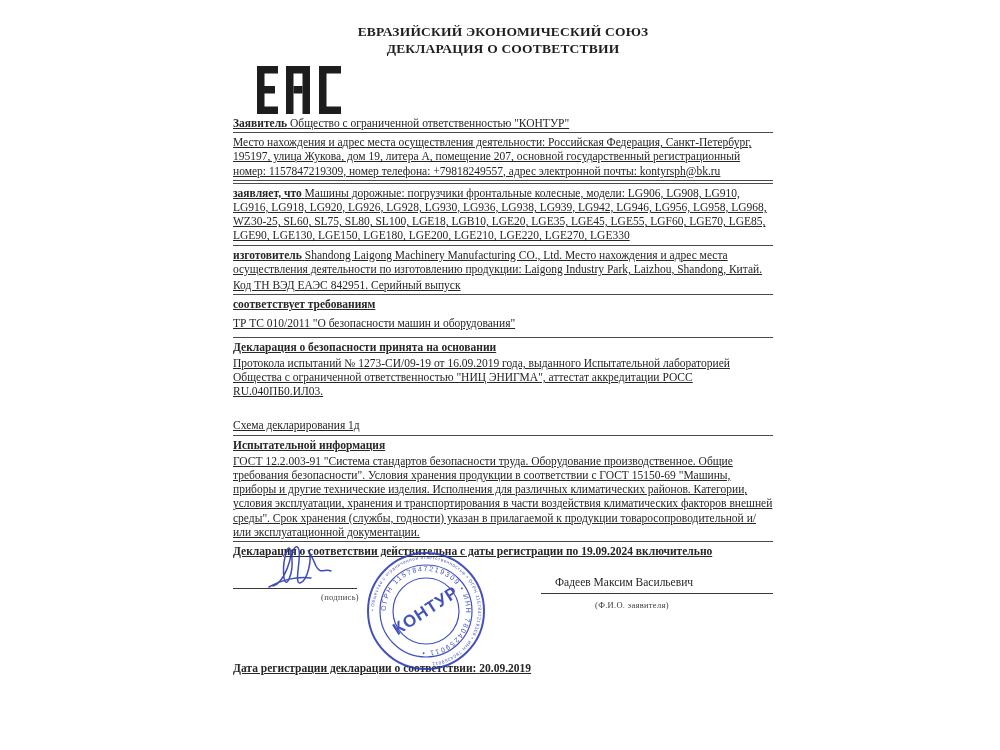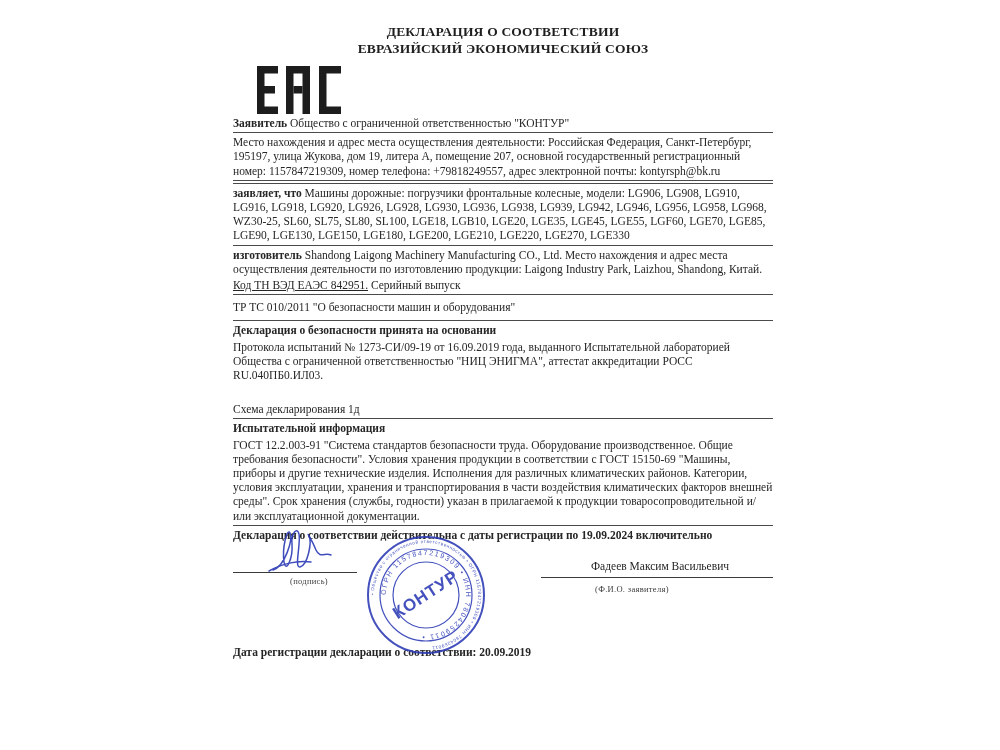--- a/index.html
+++ b/index.html
@@ -4,45 +4,45 @@
 <style>
   html,body{margin:0;padding:0;}
   body{
     width:1000px;height:750px;background:#ffffff;position:relative;
     font-family:"Liberation Serif", serif;color:#262626;
     -webkit-font-smoothing:antialiased;
   }
   .doc{position:absolute;left:233px;top:24px;width:540px;font-size:11.5px;line-height:14.2px;}
   .title{text-align:center;font-weight:bold;font-size:13.5px;line-height:16.5px;letter-spacing:.2px;color:#1f1f1f;}
   .eac{margin:9px 0 2px 24px;height:48px;}
-  p{margin:2px 0;}
+  p{margin:2px 0;text-decoration:underline;}
   .hr{border-top:1.3px solid #4a4a4a;margin:2px 0 2px;height:0;}
   .b{font-weight:bold;}
   .u{text-decoration:underline;text-align:right;}
   .caption{font-size:8.5px;color:#3b3b3b;letter-spacing:.3px;}
   .sig-block{position:relative;height:74px;margin-top:4px;}
   .sig-line{position:absolute;border-top:1px solid #3a3a3a;height:0;}
   .sig-svg{position:absolute;left:34px;top:-22px;z-index:3;}
   .stamp{position:absolute;left:130px;top:-14px;z-index:4;opacity:.88;pointer-events:none;}
-  .fio{position:absolute;left:322px;top:13px;margin-left:36px;}
+  .fio{position:absolute;left:322px;top:13px;}
   .fio-caption{position:absolute;left:362px;top:36px;}
-  .sign-caption{position:absolute;left:57px;top:28px;font-family:Liberation Serif, serif;}
+  .sign-caption{position:absolute;left:88px;top:28px;font-family:Liberation Serif, serif;}
   .regline{margin-top:12px;font-weight:bold;}
   .dateline{margin-top:25px;font-weight:bold;}
   .trts{margin-top:5px;margin-bottom:6px;}
   .scheme{margin-top:20px;}
 </style>
 </head>
 <body>
 
 <div class="doc">
 
   <div class="title">
+    <div>ЕВРАЗИЙСКИЙ ЭКОНОМИЧЕСКИЙ СОЮЗ</div>
     <div>ДЕКЛАРАЦИЯ О СООТВЕТСТВИИ</div>
-    <div>ЕВРАЗИЙСКИЙ ЭКОНОМИЧЕСКИЙ СОЮЗ</div>
   </div>
 
   <div class="eac">
     <svg width="86" height="48" viewBox="0 0 86 48">
       <g fill="#1d1d1d">
         <rect x="0" y="0" width="7.5" height="48"></rect>
         <rect x="0" y="0" width="21" height="7.5"></rect>
         <rect x="0" y="20" width="18" height="7.5"></rect>
         <rect x="0" y="40.5" width="21" height="7.5"></rect>
         <rect x="29" y="0" width="7.5" height="48"></rect>
@@ -65,20 +65,21 @@
   <div class="hr"></div>
 
   <p><span class="b">заявляет, что</span> <span>Машины дорожные: погрузчики фронтальные колесные,  модели: LG906, LG908, LG910, LG916, LG918, LG920, LG926, LG928, LG930, LG936, LG938, LG939, LG942, LG946, LG956, LG958, LG968, WZ30-25, SL60, SL75, SL80, SL100, LGE18, LGB10, LGE20, LGE35, LGE45, LGE55, LGF60, LGE70, LGE85, LGE90, LGE130, LGE150, LGE180, LGE200, LGE210, LGE220, LGE270, LGE330</span></p>
   <div class="hr"></div>
 
   <p><span class="b">изготовитель</span> <span>Shandong Laigong Machinery Manufacturing CO., Ltd. Место нахождения и адрес места осуществления деятельности по изготовлению продукции: Laigong Industry Park, Laizhou, Shandong, Китай.</span></p>
 
   <p><span class="u">Код ТН ВЭД ЕАЭС 842951.</span><span> Серийный выпуск</span></p>
   <div class="hr"></div>
 
+  <p class="b">соответствует требованиям</p>
   <p class="trts">ТР ТС 010/2011 "О безопасности машин и оборудования"</p>
   <div class="hr"></div>
 
   <p class="b">Декларация о безопасности принята на основании</p>
   <p>Протокола испытаний № 1273-СИ/09-19 от 16.09.2019 года, выданного Испытательной лабораторией Общества с ограниченной ответственностью "НИЦ ЭНИГМА", аттестат аккредитации РОСС RU.040ПБ0.ИЛ03.</p>
   <p class="scheme">Схема декларирования 1д</p>
   <div class="hr"></div>
 
   <p class="b">Испытательной информация</p>
   <p>ГОСТ 12.2.003-91 "Система стандартов безопасности труда. Оборудование производственное. Общие требования безопасности". Условия хранения продукции в соответствии с ГОСТ 15150-69 "Машины, приборы и другие технические изделия. Исполнения для различных климатических районов. Категории, условия эксплуатации, хранения и транспортирования в части воздействия климатических факторов внешней среды". Срок хранения (службы, годности) указан в прилагаемой к продукции товаросопроводительной и/или эксплуатационной документации.</p>

